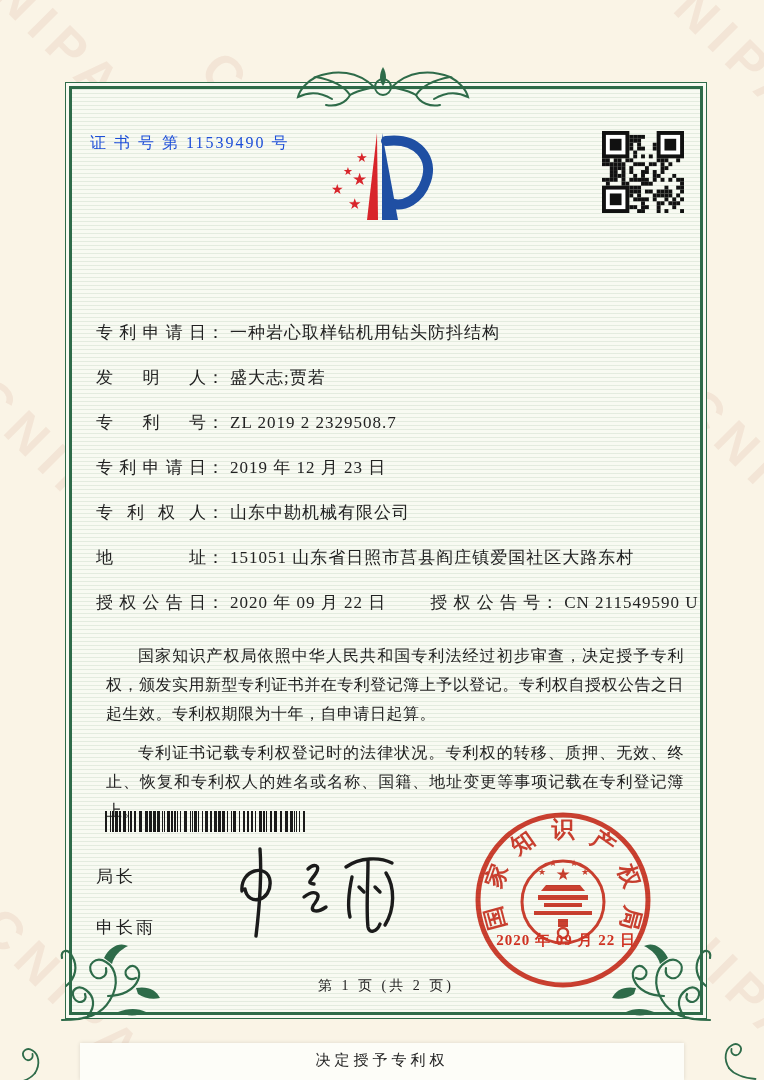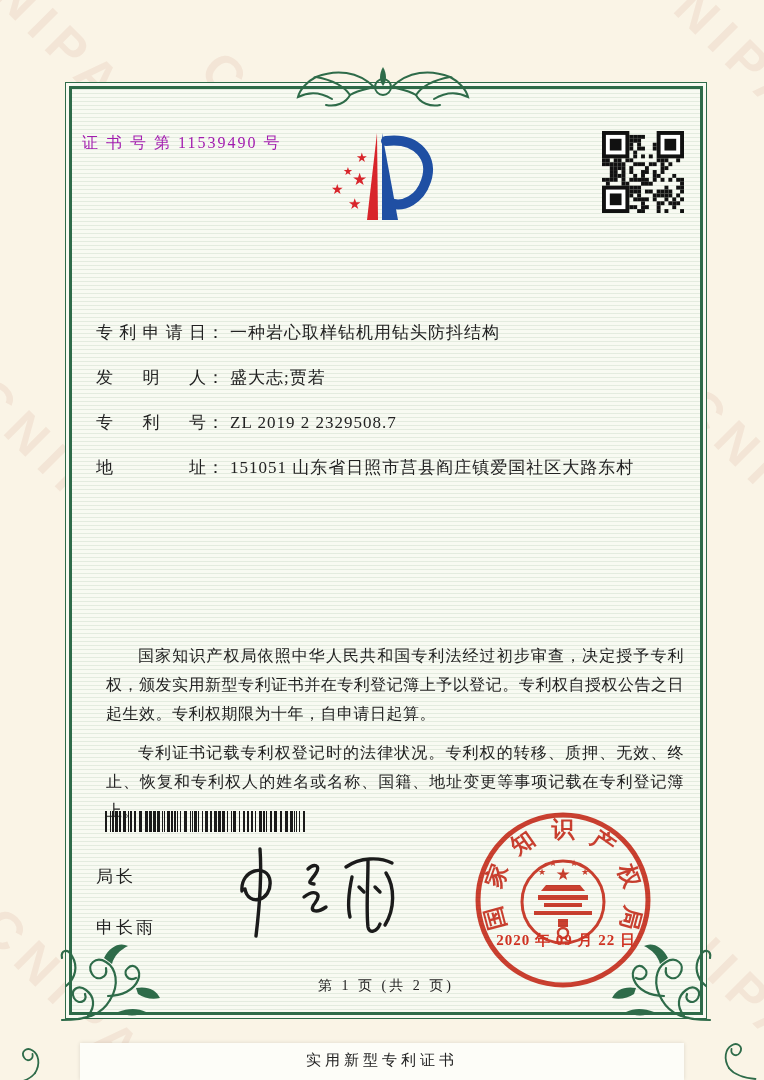--- a/index.html
+++ b/index.html
@@ -11,21 +11,21 @@
   .wm{position:absolute;font-family:"Liberation Sans","DejaVu Sans",sans-serif;
       font-weight:bold;font-size:52px;letter-spacing:10px;color:rgba(205,140,120,0.14);
       transform:rotate(45deg);white-space:nowrap;pointer-events:none;}
 
   
   .cert{position:absolute;left:65px;top:82px;width:640px;height:935px;
         border:1.5px solid #2e6b49;background:#f8faf2;}
   .cert-inner{position:absolute;inset:3px;border:3px solid #2e6b49;
         background:repeating-linear-gradient(to bottom,rgba(120,160,125,0.16) 0 1px,rgba(255,255,255,0) 1px 4px);}
 
-  .cert-no{position:absolute;left:16px;top:50px;font-size:16px;letter-spacing:2px;color:#a21caf;}
+  .cert-no{position:absolute;left:24px;top:50px;font-size:16px;letter-spacing:2px;color:#1d4ed8;}
 
   .logo{position:absolute;left:254px;top:46px;width:130px;height:100px;}
   .qr{position:absolute;left:536px;top:48px;width:82px;height:82px;}
 
   .title{position:absolute;left:0;top:146px;width:100%;text-align:center;
          font-size:38px;font-weight:bold;letter-spacing:5px;color:#161616;}
 
   .fields{position:absolute;left:30px;top:238px;width:596px;}
   .field-row{height:45px;font-size:17px;color:#222;white-space:nowrap;}
   .f-label{display:inline-block;width:110px;text-align:justify;text-align-last:justify;
@@ -293,21 +293,35 @@
       <div class="field-row">
         <span class="f-label">专利申请日</span><span class="f-colon">：</span><span class="f-value">一种岩心取样钻机用钻头防抖结构</span>
       </div>
       <div class="field-row">
         <span class="f-label">发明人</span><span class="f-colon">：</span><span class="f-value">盛大志;贾若</span>
       </div>
       <div class="field-row">
         <span class="f-label">专利号</span><span class="f-colon">：</span><span class="f-value">ZL 2019 2 2329508.7</span>
       </div>
       <div class="field-row">
+        <span class="f-label">专利申请日</span><span class="f-colon">：</span><span class="f-value">2019 年 12 月 23 日</span>
+      </div>
+      <div class="field-row">
+        <span class="f-label">专利权人</span><span class="f-colon">：</span><span class="f-value">山东中勘机械有限公司</span>
+      </div>
+      <div class="field-row">
         <span class="f-label">地址</span><span class="f-colon">：</span><span class="f-value">151051 山东省日照市莒县阎庄镇爱国社区大路东村</span>
+      </div>
+      <div class="field-row">
+        <span class="grant-left">
+          <span class="f-label">授权公告日</span><span class="f-colon">：</span><span class="f-value">2020 年 09 月 22 日</span>
+        </span>
+        <span>
+          <span class="f-label">授权公告号</span><span class="f-colon">：</span><span class="f-value">CN 211549590 U</span>
+        </span>
       </div>
     </div>
 
     <div class="paras">
       <p>国家知识产权局依照中华人民共和国专利法经过初步审查，决定授予专利权，颁发实用新型专利证书并在专利登记簿上予以登记。专利权自授权公告之日起生效。专利权期限为十年，自申请日起算。</p>
       <p>专利证书记载专利权登记时的法律状况。专利权的转移、质押、无效、终止、恢复和专利权人的姓名或名称、国籍、地址变更等事项记载在专利登记簿上。</p>
     </div>
 
     <div class="barcode" id="barcode"><div style="width:2px;background:#1a1a1a"></div><div style="width:3px;background:transparent"></div><div style="width:1px;background:#1a1a1a"></div><div style="width:1px;background:transparent"></div><div style="width:2px;background:#1a1a1a"></div><div style="width:1px;background:transparent"></div><div style="width:3px;background:#1a1a1a"></div><div style="width:1px;background:transparent"></div><div style="width:2px;background:#1a1a1a"></div><div style="width:2px;background:transparent"></div><div style="width:3px;background:#1a1a1a"></div><div style="width:2px;background:transparent"></div><div style="width:1px;background:#1a1a1a"></div><div style="width:1px;background:transparent"></div><div style="width:2px;background:#1a1a1a"></div><div style="width:2px;background:transparent"></div><div style="width:2px;background:#1a1a1a"></div><div style="width:3px;background:transparent"></div><div style="width:3px;background:#1a1a1a"></div><div style="width:3px;background:transparent"></div><div style="width:3px;background:#1a1a1a"></div><div style="width:1px;background:transparent"></div><div style="width:3px;background:#1a1a1a"></div><div style="width:1px;background:transparent"></div><div style="width:3px;background:#1a1a1a"></div><div style="width:1px;background:transparent"></div><div style="width:3px;background:#1a1a1a"></div><div style="width:2px;background:transparent"></div><div style="width:1px;background:#1a1a1a"></div><div style="width:1px;background:transparent"></div><div style="width:1px;background:#1a1a1a"></div><div style="width:2px;background:transparent"></div><div style="width:3px;background:#1a1a1a"></div><div style="width:1px;background:transparent"></div><div style="width:2px;background:#1a1a1a"></div><div style="width:1px;background:transparent"></div><div style="width:2px;background:#1a1a1a"></div><div style="width:1px;background:transparent"></div><div style="width:1px;background:#1a1a1a"></div><div style="width:2px;background:transparent"></div><div style="width:1px;background:#1a1a1a"></div><div style="width:3px;background:transparent"></div><div style="width:3px;background:#1a1a1a"></div><div style="width:3px;background:transparent"></div><div style="width:1px;background:#1a1a1a"></div><div style="width:1px;background:transparent"></div><div style="width:1px;background:#1a1a1a"></div><div style="width:1px;background:transparent"></div><div style="width:3px;background:#1a1a1a"></div><div style="width:1px;background:transparent"></div><div style="width:1px;background:#1a1a1a"></div><div style="width:3px;background:transparent"></div><div style="width:1px;background:#1a1a1a"></div><div style="width:2px;background:transparent"></div><div style="width:3px;background:#1a1a1a"></div><div style="width:2px;background:transparent"></div><div style="width:2px;background:#1a1a1a"></div><div style="width:2px;background:transparent"></div><div style="width:3px;background:#1a1a1a"></div><div style="width:1px;background:transparent"></div><div style="width:3px;background:#1a1a1a"></div><div style="width:1px;background:transparent"></div><div style="width:3px;background:#1a1a1a"></div><div style="width:2px;background:transparent"></div><div style="width:1px;background:#1a1a1a"></div><div style="width:3px;background:transparent"></div><div style="width:1px;background:#1a1a1a"></div><div style="width:1px;background:transparent"></div><div style="width:3px;background:#1a1a1a"></div><div style="width:3px;background:transparent"></div><div style="width:1px;background:#1a1a1a"></div><div style="width:3px;background:transparent"></div><div style="width:2px;background:#1a1a1a"></div><div style="width:2px;background:transparent"></div><div style="width:2px;background:#1a1a1a"></div><div style="width:2px;background:transparent"></div><div style="width:2px;background:#1a1a1a"></div><div style="width:2px;background:transparent"></div><div style="width:1px;background:#1a1a1a"></div><div style="width:3px;background:transparent"></div><div style="width:3px;background:#1a1a1a"></div><div style="width:1px;background:transparent"></div><div style="width:2px;background:#1a1a1a"></div><div style="width:1px;background:transparent"></div><div style="width:1px;background:#1a1a1a"></div><div style="width:3px;background:transparent"></div><div style="width:2px;background:#1a1a1a"></div><div style="width:2px;background:transparent"></div><div style="width:3px;background:#1a1a1a"></div><div style="width:3px;background:transparent"></div><div style="width:2px;background:#1a1a1a"></div><div style="width:3px;background:transparent"></div><div style="width:3px;background:#1a1a1a"></div><div style="width:2px;background:transparent"></div><div style="width:3px;background:#1a1a1a"></div><div style="width:1px;background:transparent"></div><div style="width:1px;background:#1a1a1a"></div><div style="width:1px;background:transparent"></div><div style="width:1px;background:#1a1a1a"></div><div style="width:2px;background:transparent"></div><div style="width:1px;background:#1a1a1a"></div><div style="width:3px;background:transparent"></div><div style="width:2px;background:#1a1a1a"></div></div>
 
@@ -356,21 +370,21 @@
           <text x="160.89909821344176" y="69.74263025385451" text-anchor="middle" dominant-baseline="middle" transform="rotate(70 160.89909821344176 69.74263025385451)">权</text>
           <text x="162.68295618765666" y="110.59969506697142" text-anchor="middle" dominant-baseline="middle" transform="rotate(105 162.68295618765666 110.59969506697142)">局</text>
         </g>
     </svg>
     <div class="seal-date">2020 年 09 月 22 日</div>
 
     <div class="page-footer">第 1 页 (共 2 页)</div>
   </div>
 
   <div class="next-strip">
-    <div class="cont-note">实用新型专利证书</div>
+    <div class="cont-note">决定授予专利权</div>
   </div>
 
   <svg class="mini-fl" style="left:2px;top:1030px" width="70" height="60" viewBox="0 0 115 100">
     <g stroke="#2e6b49" fill="none" stroke-width="3" stroke-linecap="round">
       <path d="M54 72 C64 56 60 40 50 34 C40 28 30 36 36 46 C41 54 52 50 50 40"></path>
       <path d="M10 90 C30 88 46 82 54 72"></path>
     </g>
   </svg>
   <svg class="mini-fl" style="right:2px;top:1025px;transform:scaleX(-1)" width="70" height="60" viewBox="0 0 115 100">
     <g stroke="#2e6b49" fill="none" stroke-width="3" stroke-linecap="round">

